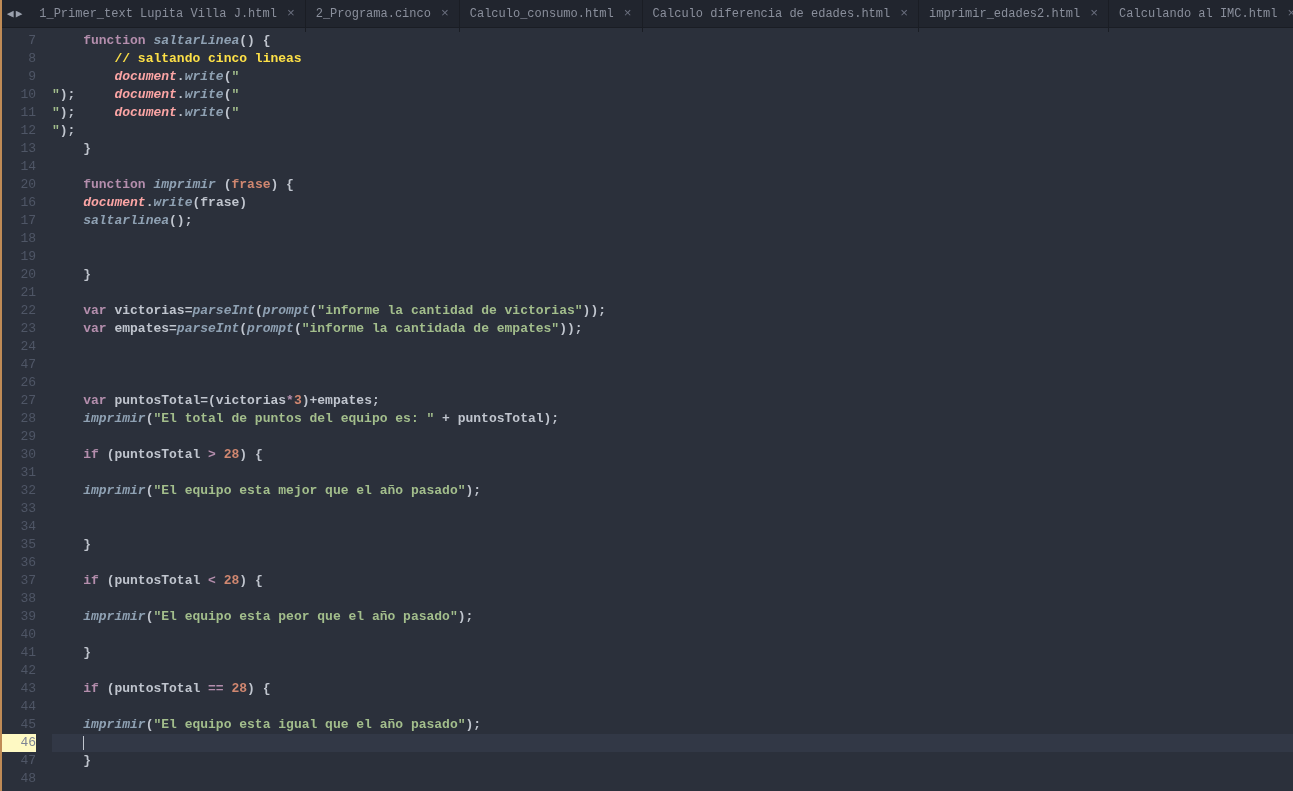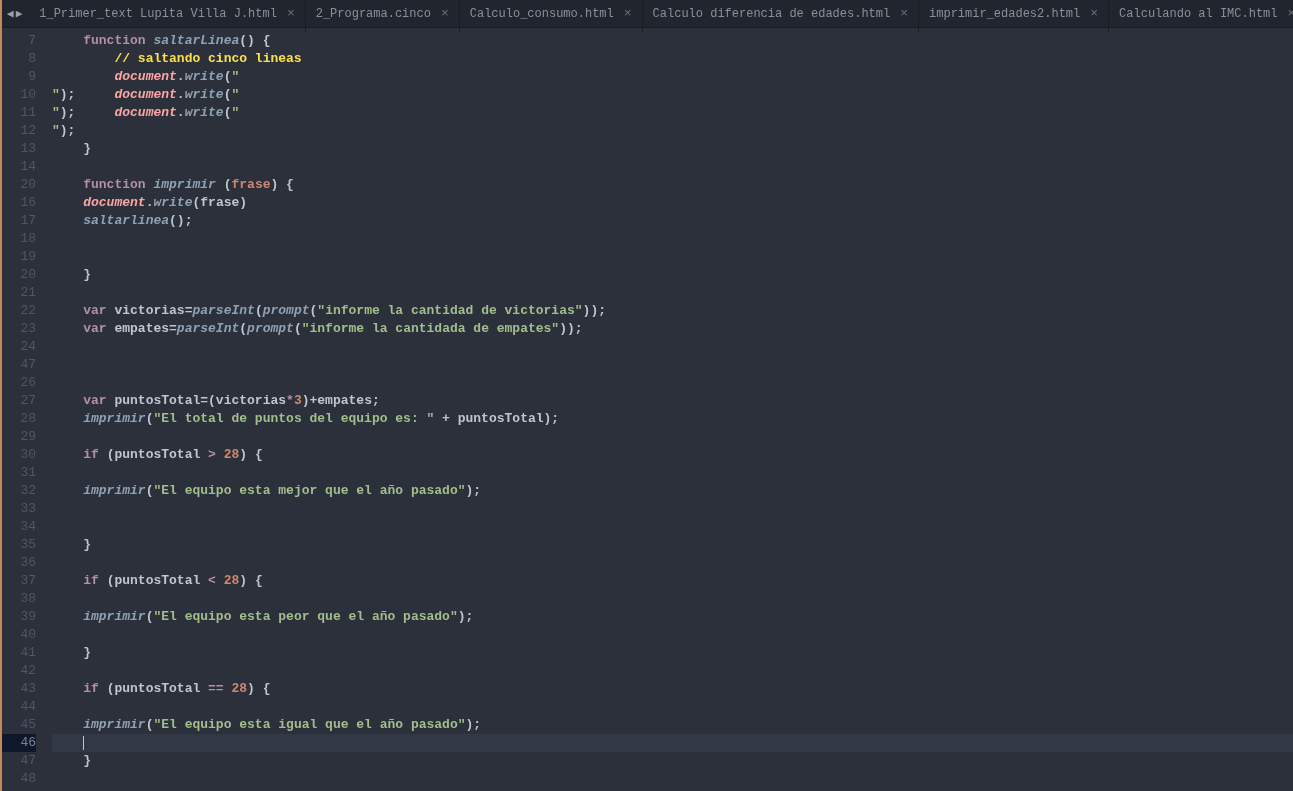--- a/index.html
+++ b/index.html
@@ -56,21 +56,21 @@
     text-align: right;
     padding-right: 10px;
     color: #4f5666;
     font-size: 13px;
     line-height: 18px;
     padding-top: 4px;
     user-select: none;
     flex-shrink: 0;
   }
   .gutter .ln { height: 18px; }
-  .gutter .ln.hl { color: #7d8494; background: #0f172a; }
+  .gutter .ln.hl { color: #7d8494; background: #fef9c3; }
   .code {
     flex: 1;
     padding-top: 4px;
     padding-left: 6px;
     white-space: pre;
     line-height: 18px;
     font-size: 13px;
     position: relative;
   }
   .code .row { height: 18px; font-weight: bold; }

